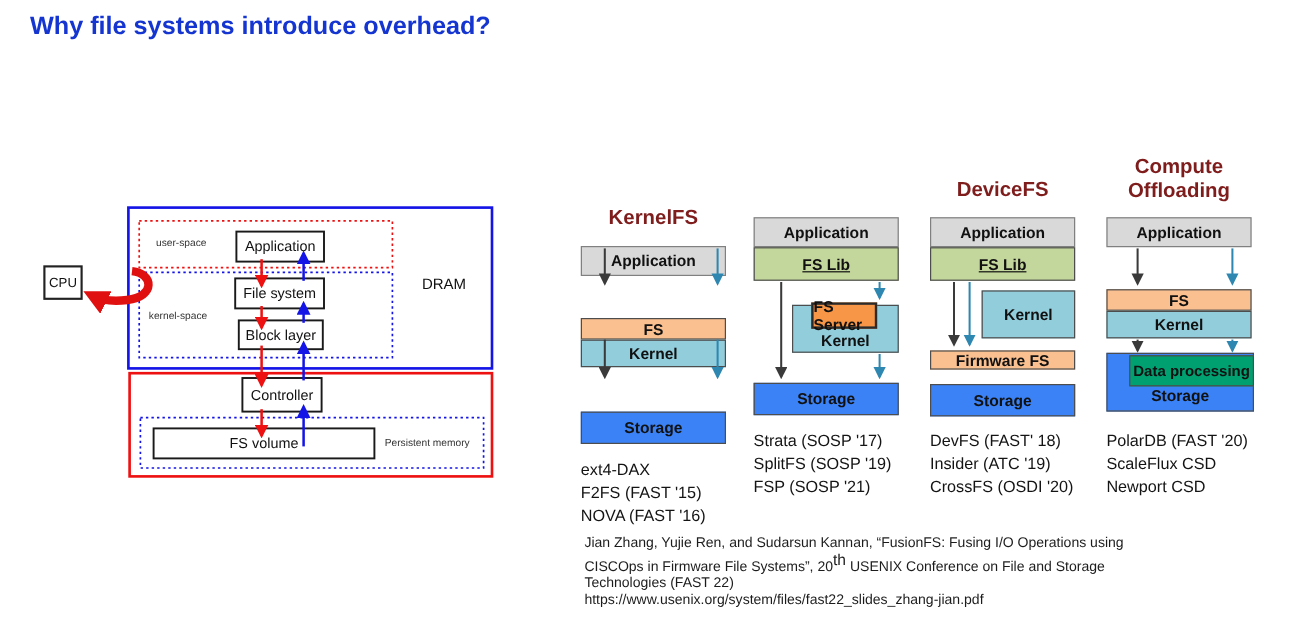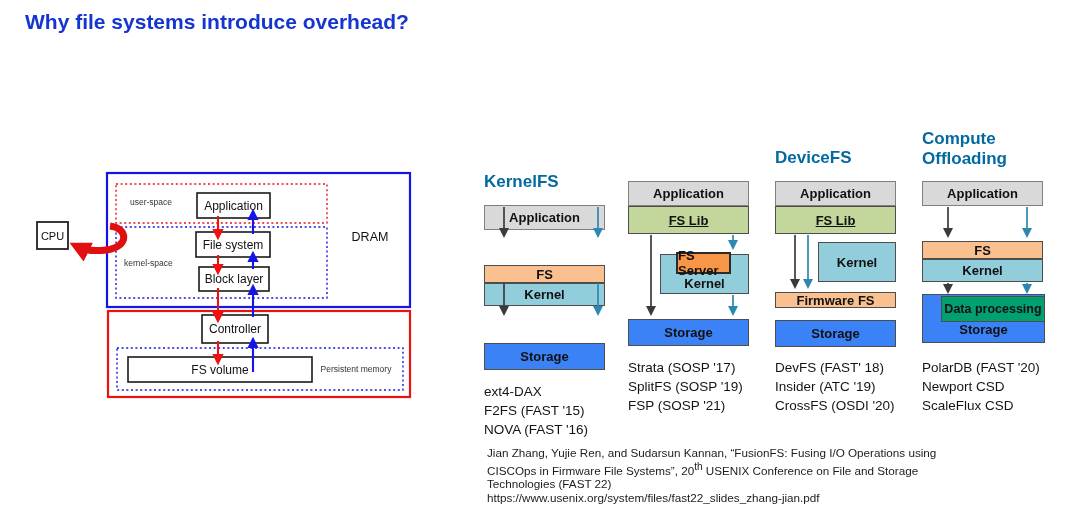--- a/index.html
+++ b/index.html
@@ -7,39 +7,39 @@
        font-family:"Liberation Sans",sans-serif;}
   .slide{position:absolute;inset:0;background:#fff;}
 
   .slide-title{position:absolute;left:25px;top:10px;margin:0;
     font-size:21px;font-weight:bold;color:#1535d1;letter-spacing:0;}
 
   svg{position:absolute;left:0;top:0;pointer-events:none;}
 
   
   .col{position:absolute;top:0;width:121px;height:420px;}
-  .col-title{position:absolute;top:148px;left:0;width:121px;text-align:left;
-    font-size:17px;font-weight:bold;color:#0369a1;line-height:1.18;}
+  .col-title{position:absolute;top:148px;left:0;width:121px;text-align:center;
+    font-size:17px;font-weight:bold;color:#7f1d1d;line-height:1.18;}
   .col-title.two-line{top:129px;}
   .box{position:absolute;left:0;width:121px;box-sizing:border-box;
     border:1.5px solid #4d4d4d;display:flex;align-items:center;justify-content:center;
     font-size:13px;font-weight:bold;color:#111;}
   .box.app{background:#d9d9d9;border-color:#808080;top:181px;height:25px;}
   .box.fslib{background:#c3d69b;top:206px;height:28px;text-decoration:underline;}
   .box.fs{background:#fac090;}
   .box.kernel{background:#92cddc;}
   .box.storage{background:#3b82f6;}
   .box.fsserver{background:#f79646;border-width:2px;border-color:#2b2b2b;}
   .box.dataproc{background:#00a070;font-size:12.5px;}
   .papers{position:absolute;top:358px;left:0;width:135px;
     font-size:13.5px;color:#141414;line-height:19px;font-weight:normal;}
 
   .citation{position:absolute;left:487px;top:446px;width:600px;
     font-size:11.7px;line-height:13.8px;color:#1c1c1c;}
-  .citation sup{font-size:10px;}
+  .citation sup{font-size:13px;}
 </style>
 </head>
 <body>
 
 <div class="slide">
 
   <h1 class="slide-title">Why file systems introduce overhead?</h1>
 
   <svg width="440" height="420" viewBox="0 0 440 420">
     <defs>
@@ -143,22 +143,22 @@
 
   <div class="col" style="left:922px;">
     <div class="col-title two-line">Compute Offloading</div>
     <div class="box app">Application</div>
     <div class="box fs" style="top:241px;height:18px;">FS</div>
     <div class="box kernel" style="top:259px;height:23px;">Kernel</div>
     <div class="box storage" style="top:294px;height:49px;width:123px;align-items:flex-end;padding-bottom:5px;">Storage</div>
     <div class="box dataproc" style="left:19px;top:296px;width:104px;height:26px;">Data processing</div>
     <div class="papers">
       <div>PolarDB (FAST '20)</div>
+      <div>ScaleFlux CSD</div>
       <div>Newport CSD</div>
-      <div>ScaleFlux CSD</div>
     </div>
   </div>
 
   <svg width="1080" height="525" viewBox="0 0 1080 525" style="z-index:5;">
     <defs>
       <marker id="mBlack" viewBox="0 0 10 10" refX="8" refY="5" markerWidth="6" markerHeight="6" orient="auto">
         <path d="M0,0 L10,5 L0,10 z" fill="#3a3a3a"></path>
       </marker>
       <marker id="mTeal" viewBox="0 0 10 10" refX="8" refY="5" markerWidth="6" markerHeight="6" orient="auto">
         <path d="M0,0 L10,5 L0,10 z" fill="#2e87b0"></path>

